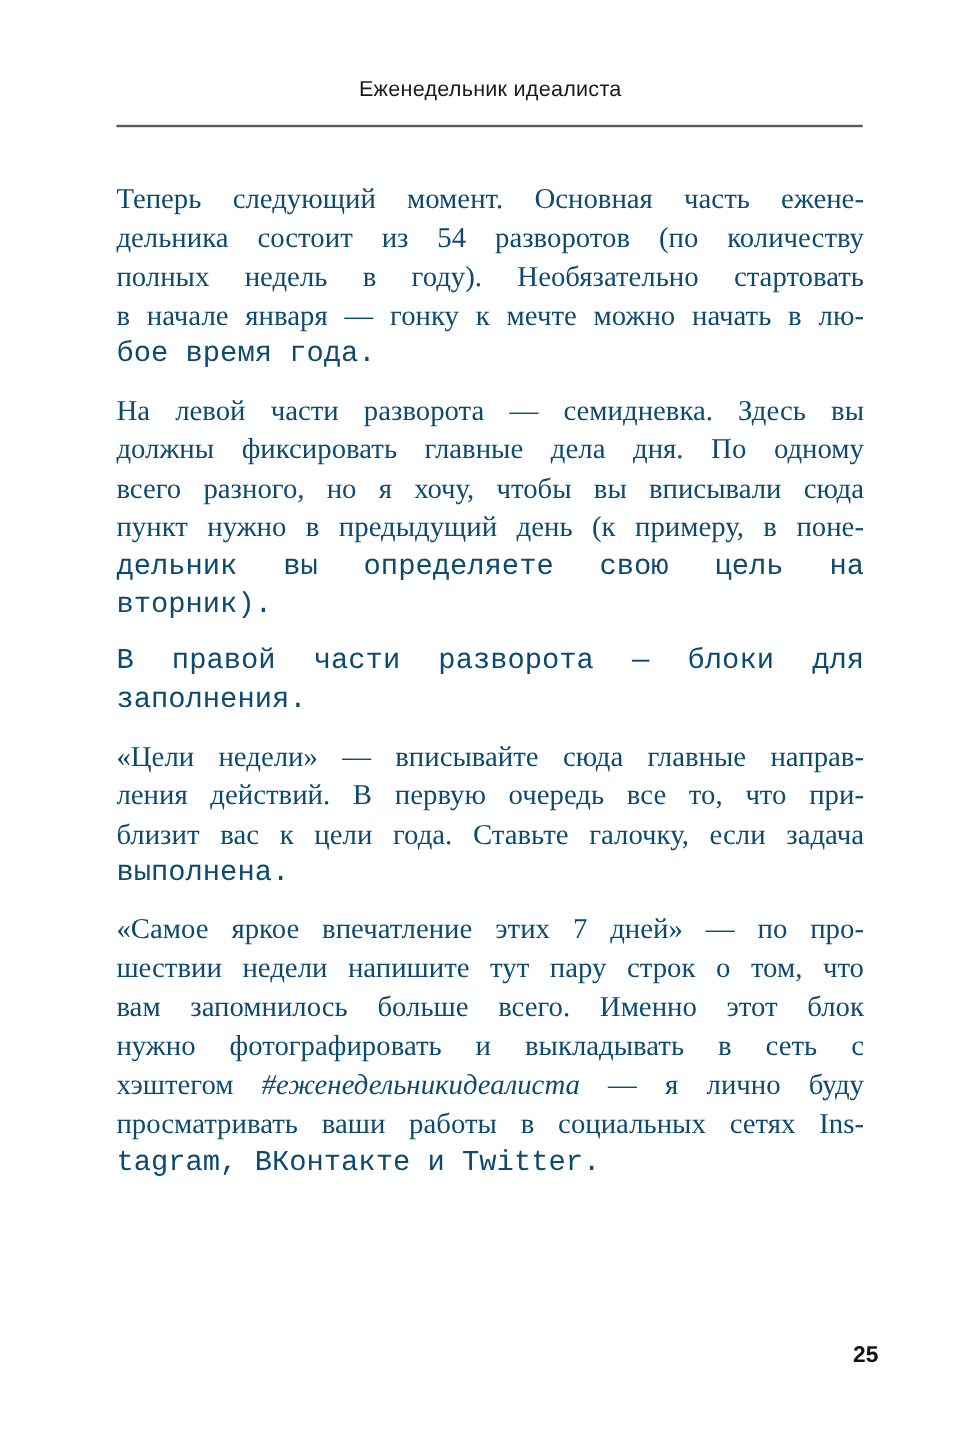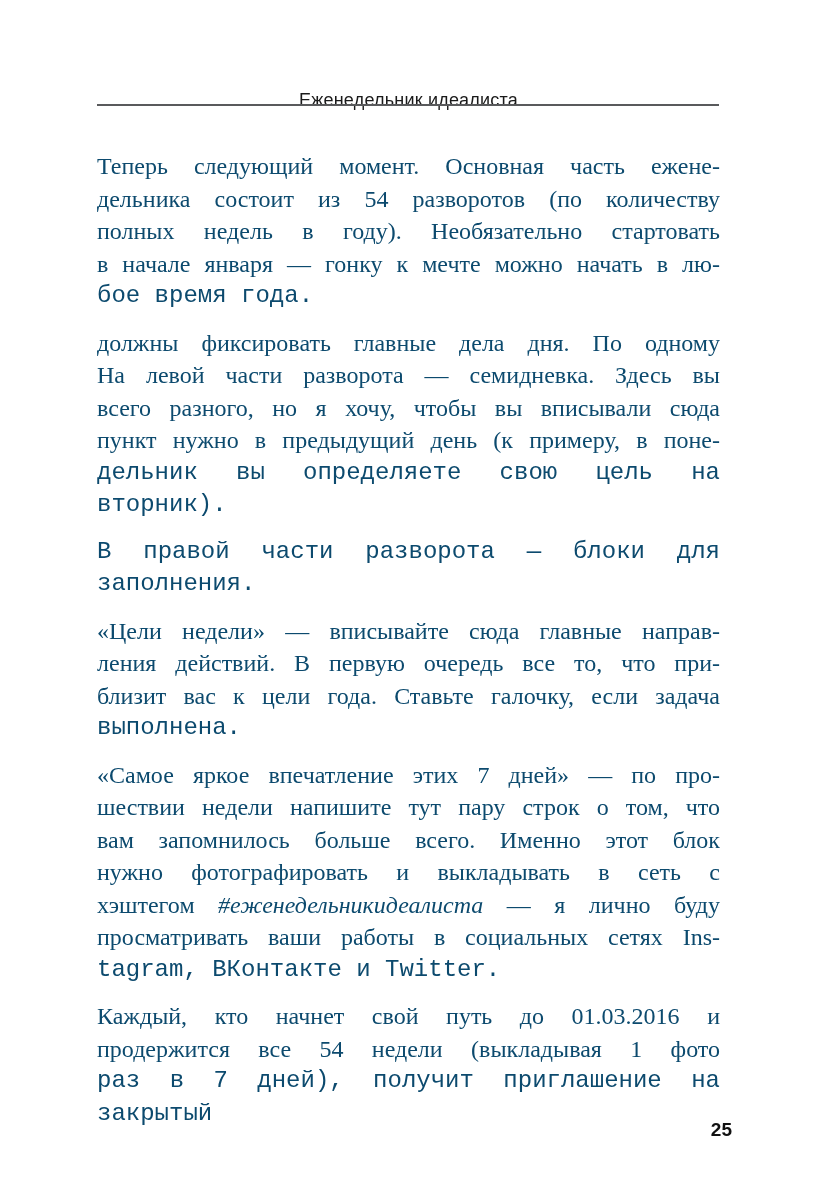--- a/index.html
+++ b/index.html
@@ -11,21 +11,21 @@
     position: relative;
     width: 817px;
     height: 1200px;
     background: #ffffff;
     overflow: hidden;
     font-family: "Liberation Serif", serif;
     color: #161616;
   }
   .running-head {
     position: absolute;
-    top: 90px;
+    top: 64px;
     left: 97px;
     width: 623px;
     text-align: center;
     font-family: "Liberation Sans", sans-serif;
     font-size: 18px;
     letter-spacing: 0.2px;
     color: #1a1a1a;
   }
   .head-rule {
     position: absolute;
@@ -78,22 +78,22 @@
   <hr class="head-rule">
   <div class="body-text" id="body-text">
       <div class="para">
         <div class="line"><span>Теперь следующий момент. Основная часть ежене-</span></div>
         <div class="line"><span>дельника состоит из 54 разворотов (по количеству</span></div>
         <div class="line"><span>полных недель в году). Необязательно стартовать</span></div>
         <div class="line"><span>в начале января — гонку к мечте можно начать в лю-</span></div>
         <div class="line last"><span>бое время года.</span></div>
       </div>
       <div class="para">
+        <div class="line"><span>На левой части разворота — семидневка. Здесь вы</span></div>
         <div class="line"><span>должны фиксировать главные дела дня. По одному</span></div>
-        <div class="line"><span>На левой части разворота — семидневка. Здесь вы</span></div>
         <div class="line"><span>всего разного, но я хочу, чтобы вы вписывали сюда</span></div>
         <div class="line"><span>пункт нужно в предыдущий день (к примеру, в поне-</span></div>
         <div class="line last"><span>дельник вы определяете свою цель на вторник).</span></div>
       </div>
       <div class="para">
         <div class="line last"><span>В правой части разворота — блоки для заполнения.</span></div>
       </div>
       <div class="para">
         <div class="line"><span class="run-bold">«Цели недели» —</span><span> вписывайте сюда главные направ-</span></div>
         <div class="line"><span>ления действий. В первую очередь все то, что при-</span></div>
@@ -102,20 +102,15 @@
       </div>
       <div class="para">
         <div class="line"><span class="run-bold">«Самое яркое впечатление этих 7 дней» —</span><span> по про-</span></div>
         <div class="line"><span>шествии недели напишите тут пару строк о том, что</span></div>
         <div class="line"><span>вам запомнилось больше всего. Именно этот блок</span></div>
         <div class="line"><span>нужно фотографировать и выкладывать в сеть с</span></div>
         <div class="line"><span>хэштегом </span><span class="run-italic">#еженедельникидеалиста</span><span> — я лично буду</span></div>
         <div class="line"><span>просматривать ваши работы в социальных сетях Ins-</span></div>
         <div class="line last"><span>tagram, ВКонтакте и Twitter.</span></div>
       </div>
-      <div class="para">
-        <div class="line"><span>Каждый, кто начнет свой путь до 01.03.2016 и</span></div>
-        <div class="line"><span>продержится все 54 недели (выкладывая 1 фото</span></div>
-        <div class="line last"><span>раз в 7 дней), получит приглашение на закрытый</span></div>
-      </div>
     </div>
   <div class="page-number">25</div>
 </div>
 
 </body></html>

